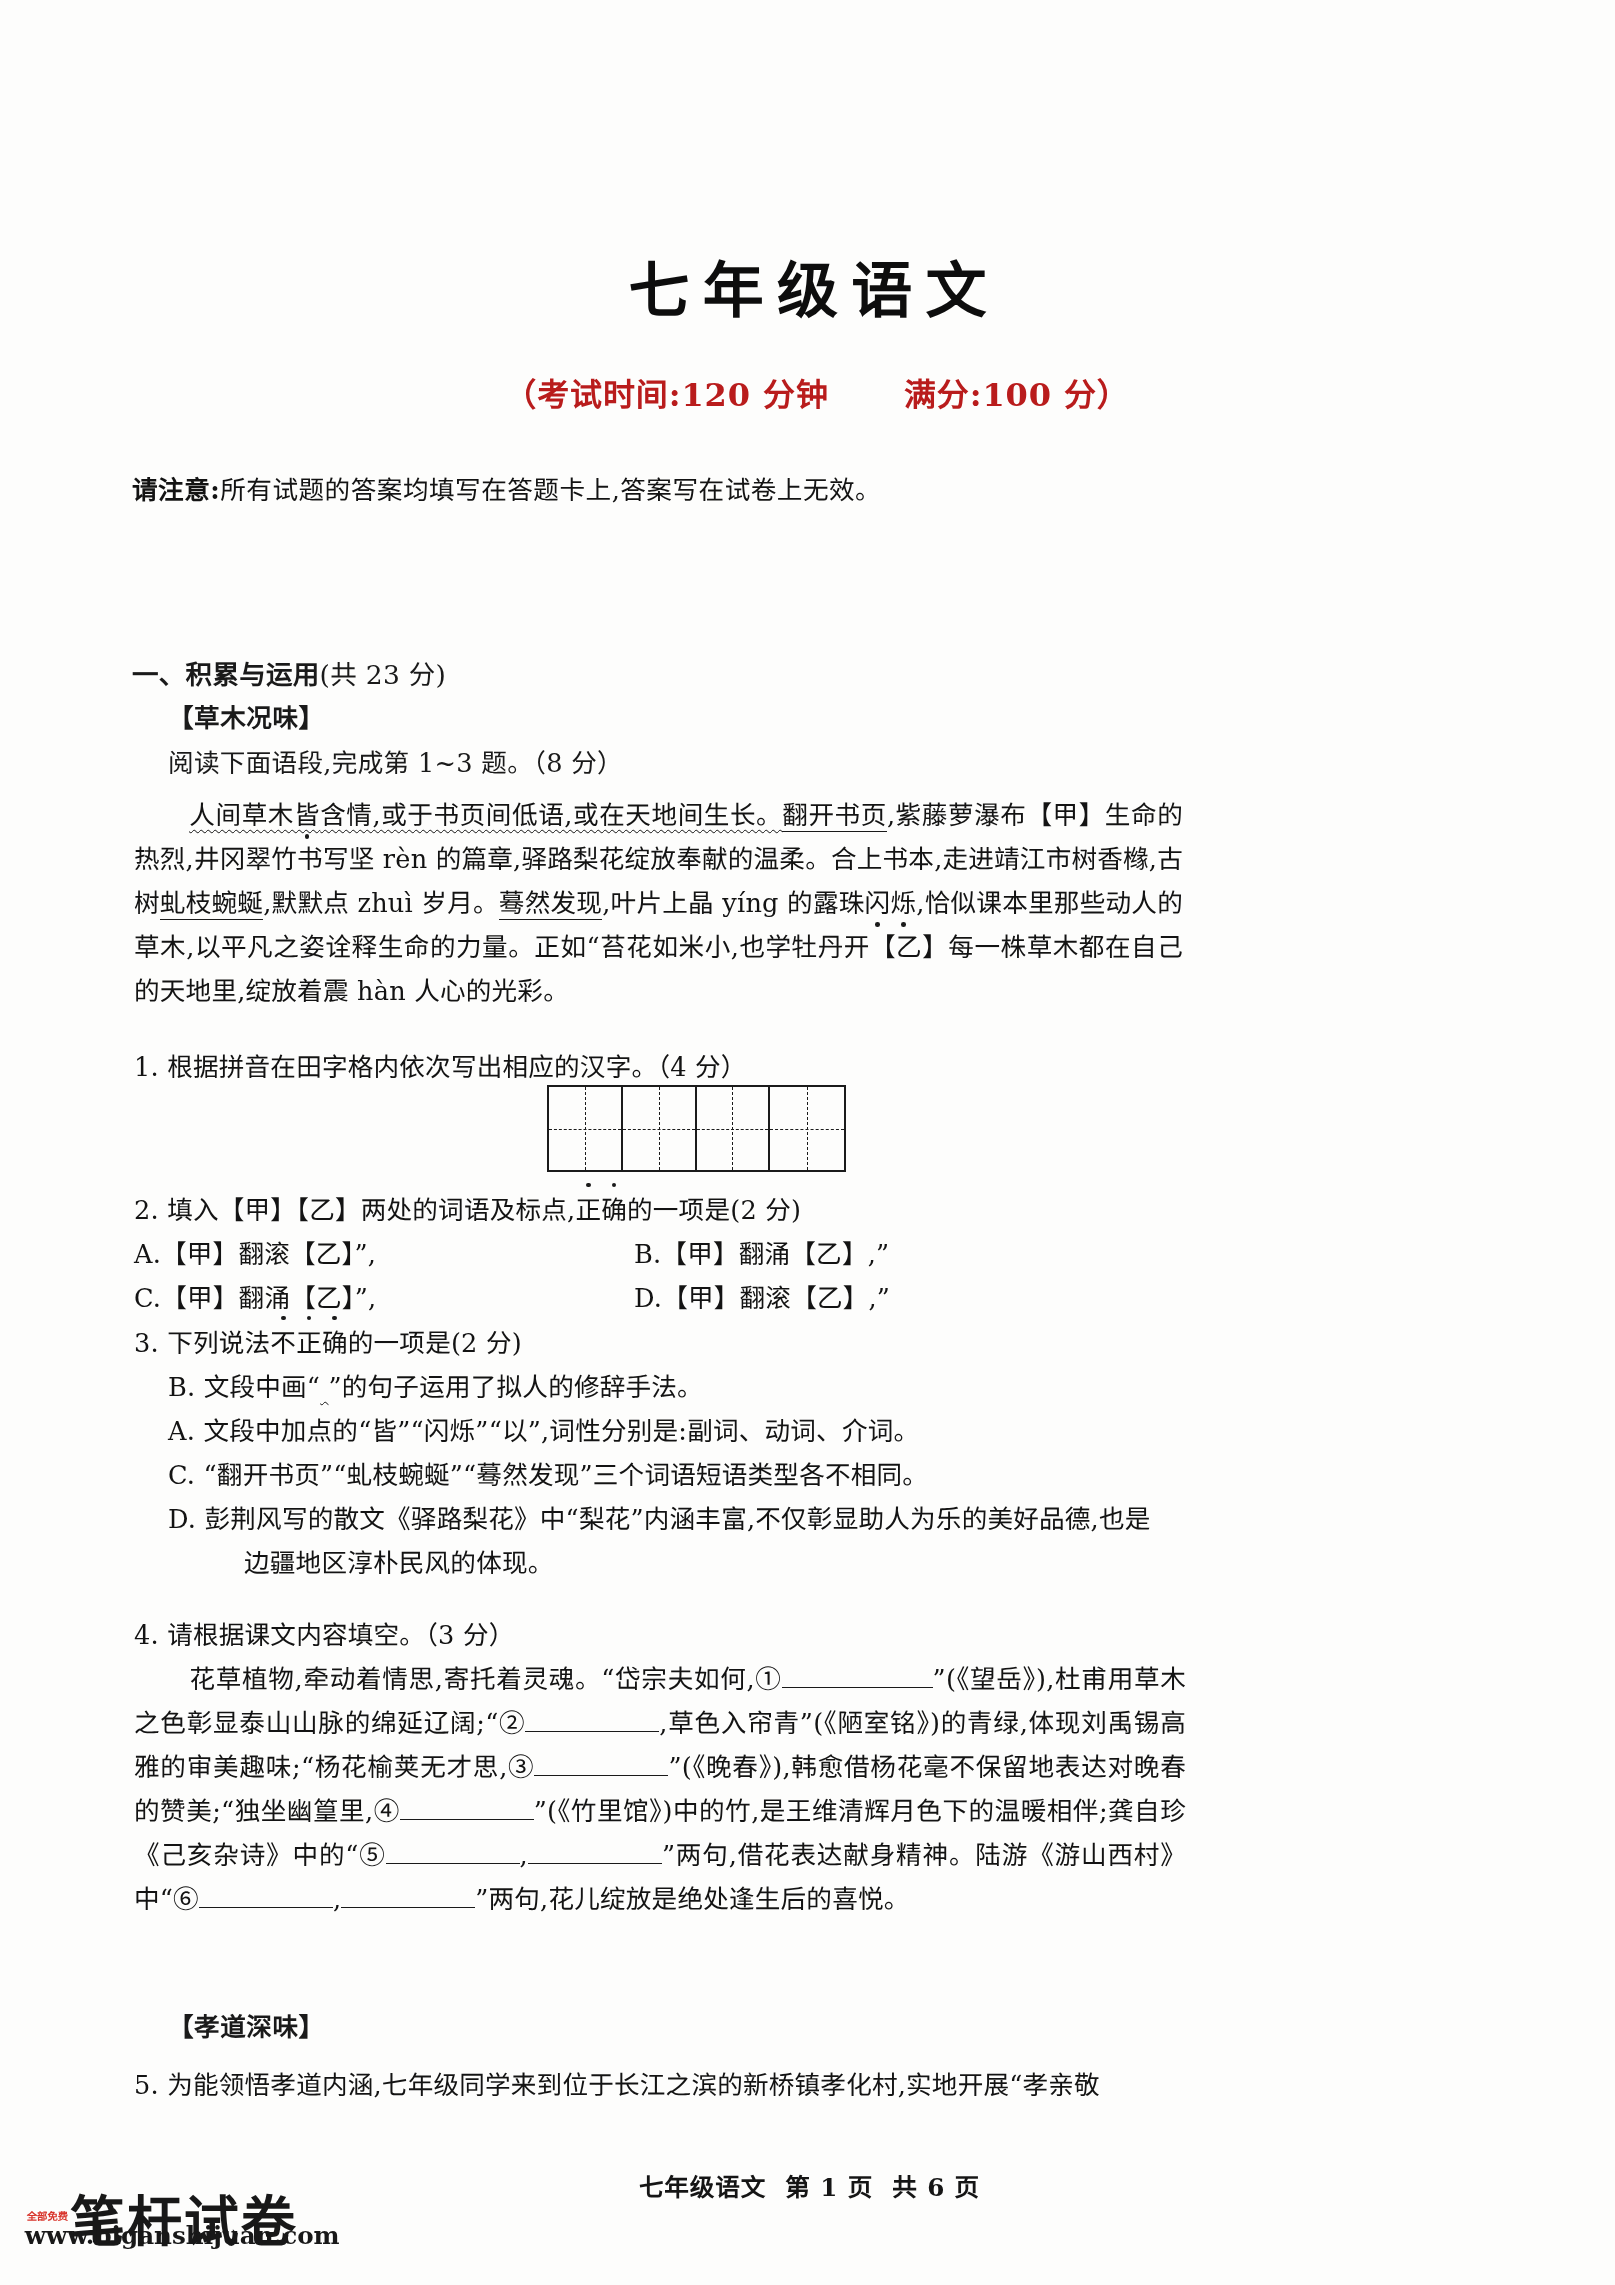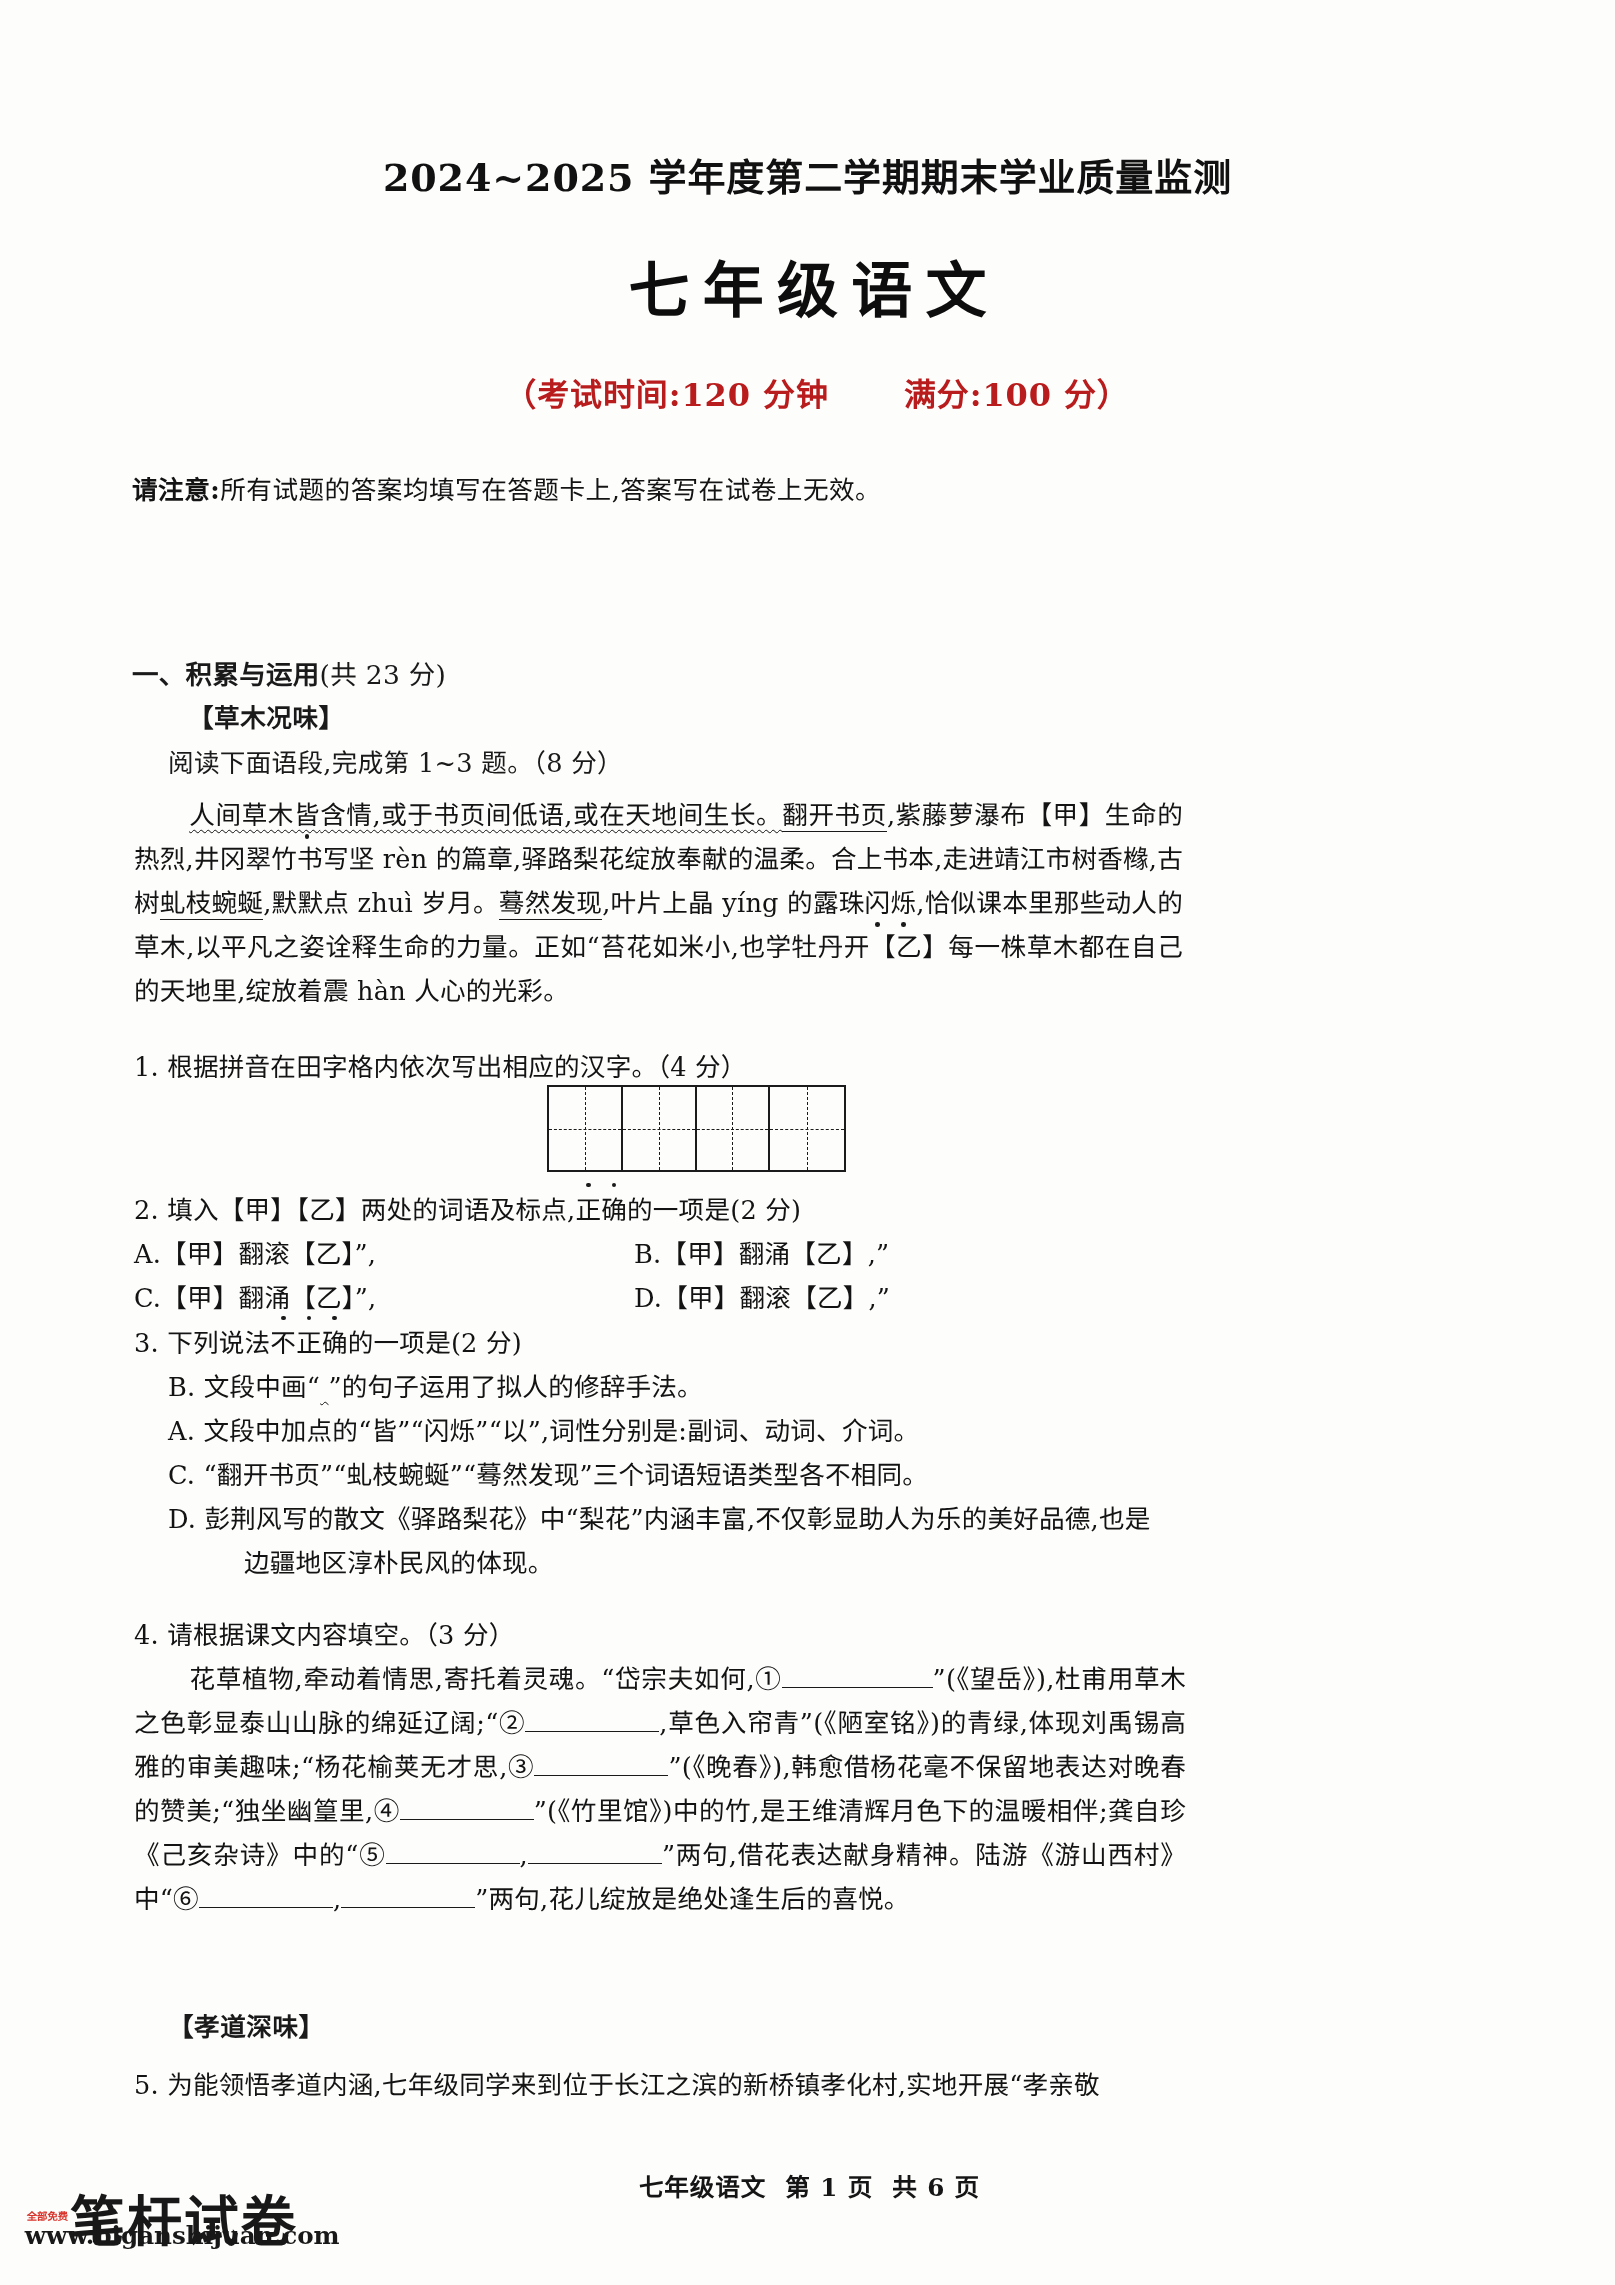--- a/index.html
+++ b/index.html
@@ -96,21 +96,21 @@
   }
   .sec-head .light { font-weight: 400; }
 
   .bracket-head {
     position: absolute;
     left: 168px;
     font-size: 25.6px;
     font-weight: 700;
     letter-spacing: 0.5px;
   }
-  .bh-1 { top: 697px; margin-left: 20px; }
+  .bh-1 { top: 697px; }
   .bh-2 { top: 2006px; }
 
   .instr {
     position: absolute;
     left: 168px;
     top: 742px;
     font-size: 25.6px;
     letter-spacing: 0.3px;
   }
 
@@ -301,21 +301,20 @@
     color: #181818;
     font-family: "DejaVu Serif", "Liberation Serif", serif;
   }
 </style>
 </head>
 <body>
 
 <div class="page">
   <div class="sheet">
 
-    <div class="doc-title">2024~2025 学年度第二学期期末学业质量监测</div>
 
     <div class="subject-title">七年级语文</div>
 
     <div class="exam-meta">
       <span>（考试时间:120 分钟</span>
       <span class="gap"></span>
       <span>满分:100 分）</span>
     </div>
 
     <div class="notice">

